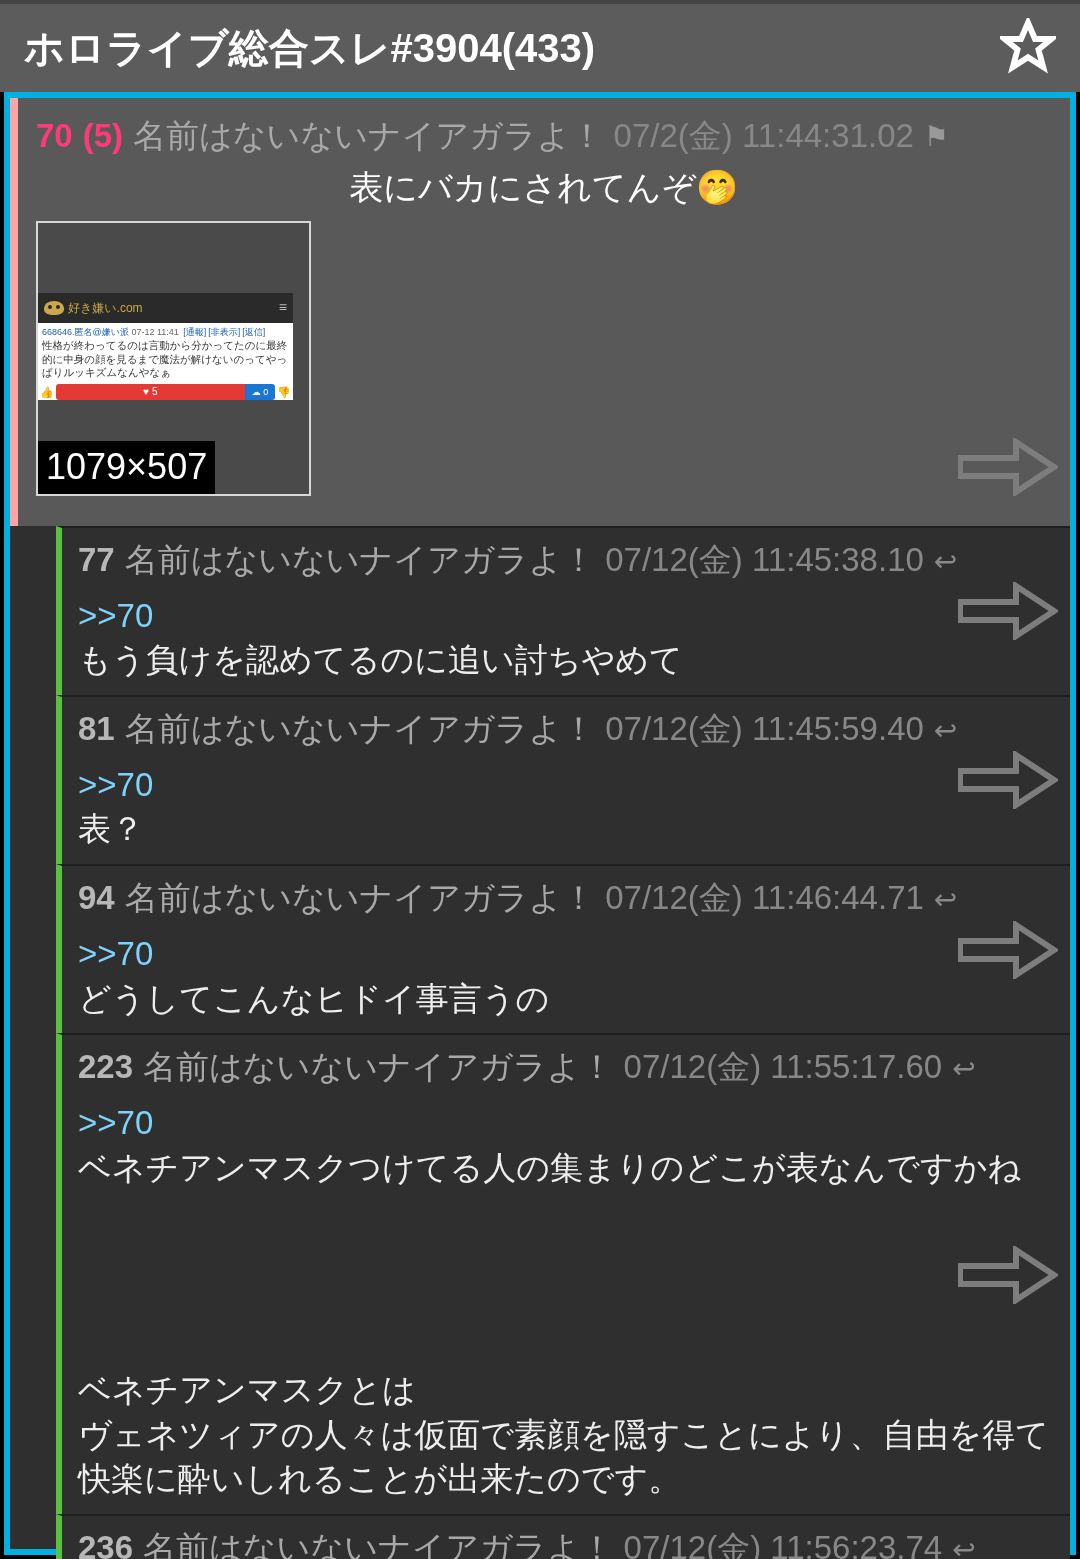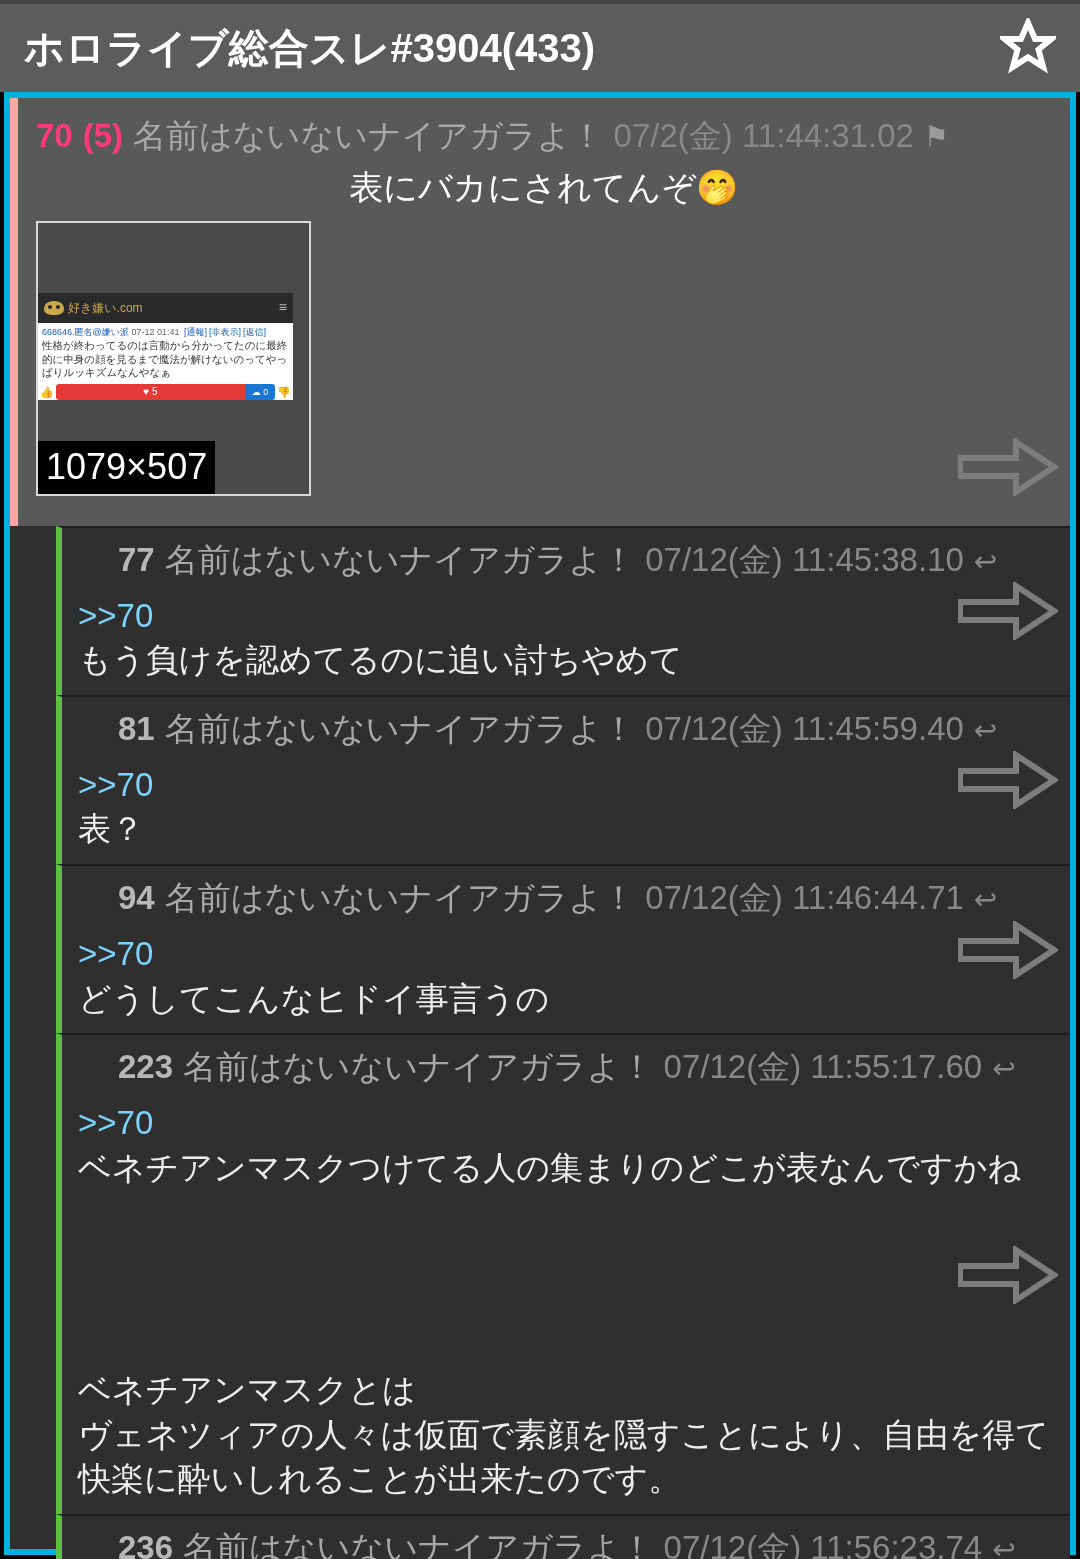--- a/index.html
+++ b/index.html
@@ -58,21 +58,21 @@
   .thumb-dims { position:absolute; left:0; bottom:0; background:#000; color:#fff; font-size:36px; padding:2px 8px; }
 
   
   .arrow {
     position: absolute; right: 12px; width: 100px; height: 58px;
   }
   .arrow svg { width: 100%; height: 100%; stroke: #7d7d7d; stroke-width: 6; fill: none; stroke-linejoin: miter; }
 
   
   .reply { border-top: 2px solid #1e1e1e; background: #2f2f2f; padding: 10px 18px 12px 16px; margin-left: 46px; border-left: 6px solid #5ac13e; position: relative; }
-  .reply .post-meta { font-size: 33px; margin-left: 40px; }
+  .reply .post-meta { font-size: 33px; }
   .reply .num { color: #b7b7b7; font-weight: 700; }
   .reply-icon { color: #888; font-size: 28px; }
   .reply-body { margin-top: 4px; font-size: 33px; line-height: 1.35; color: #ededed; }
   .quote-link { color: #7dd3fc; display: inline-block; margin-top: 7px; }
   .reply .arrow { top: 50%; transform: translateY(-50%); }
 
   .op-post .arrow.op-arrow { bottom: 30px; }
 </style>
 </head>
 <body>
@@ -103,21 +103,21 @@
           <div class="thumb-inner">
             <div class="thumb-head">
               <div class="mask-logo">
                   <div class="mask"></div>
                   <span class="txt">好き嫌い.com</span>
                 </div>
               <span class="hamburger">≡</span>
             </div>
             <div class="thumb-meta">
               <span class="id">668646.</span><span class="anon">匿名@嫌い派</span>
-              <span>07-12 01:41</span>
+              <span>07-12 11:41</span>
               <span class="btn">[通報]</span><span class="btn">[非表示]</span><span class="btn">[返信]</span>
             </div>
             <div class="thumb-text">性格が終わってるのは言動から分かってたのに最終的に中身の顔を見るまで魔法が解けないのってやっぱりルッキズムなんやなぁ</div>
             <div class="thumb-bar">
               <div class="tb-up">👍</div>
               <div class="tb-mid">♥ 5</div>
               <div class="tb-c">☁ 0</div>
               <div class="tb-down">👎</div>
             </div>
           </div>

